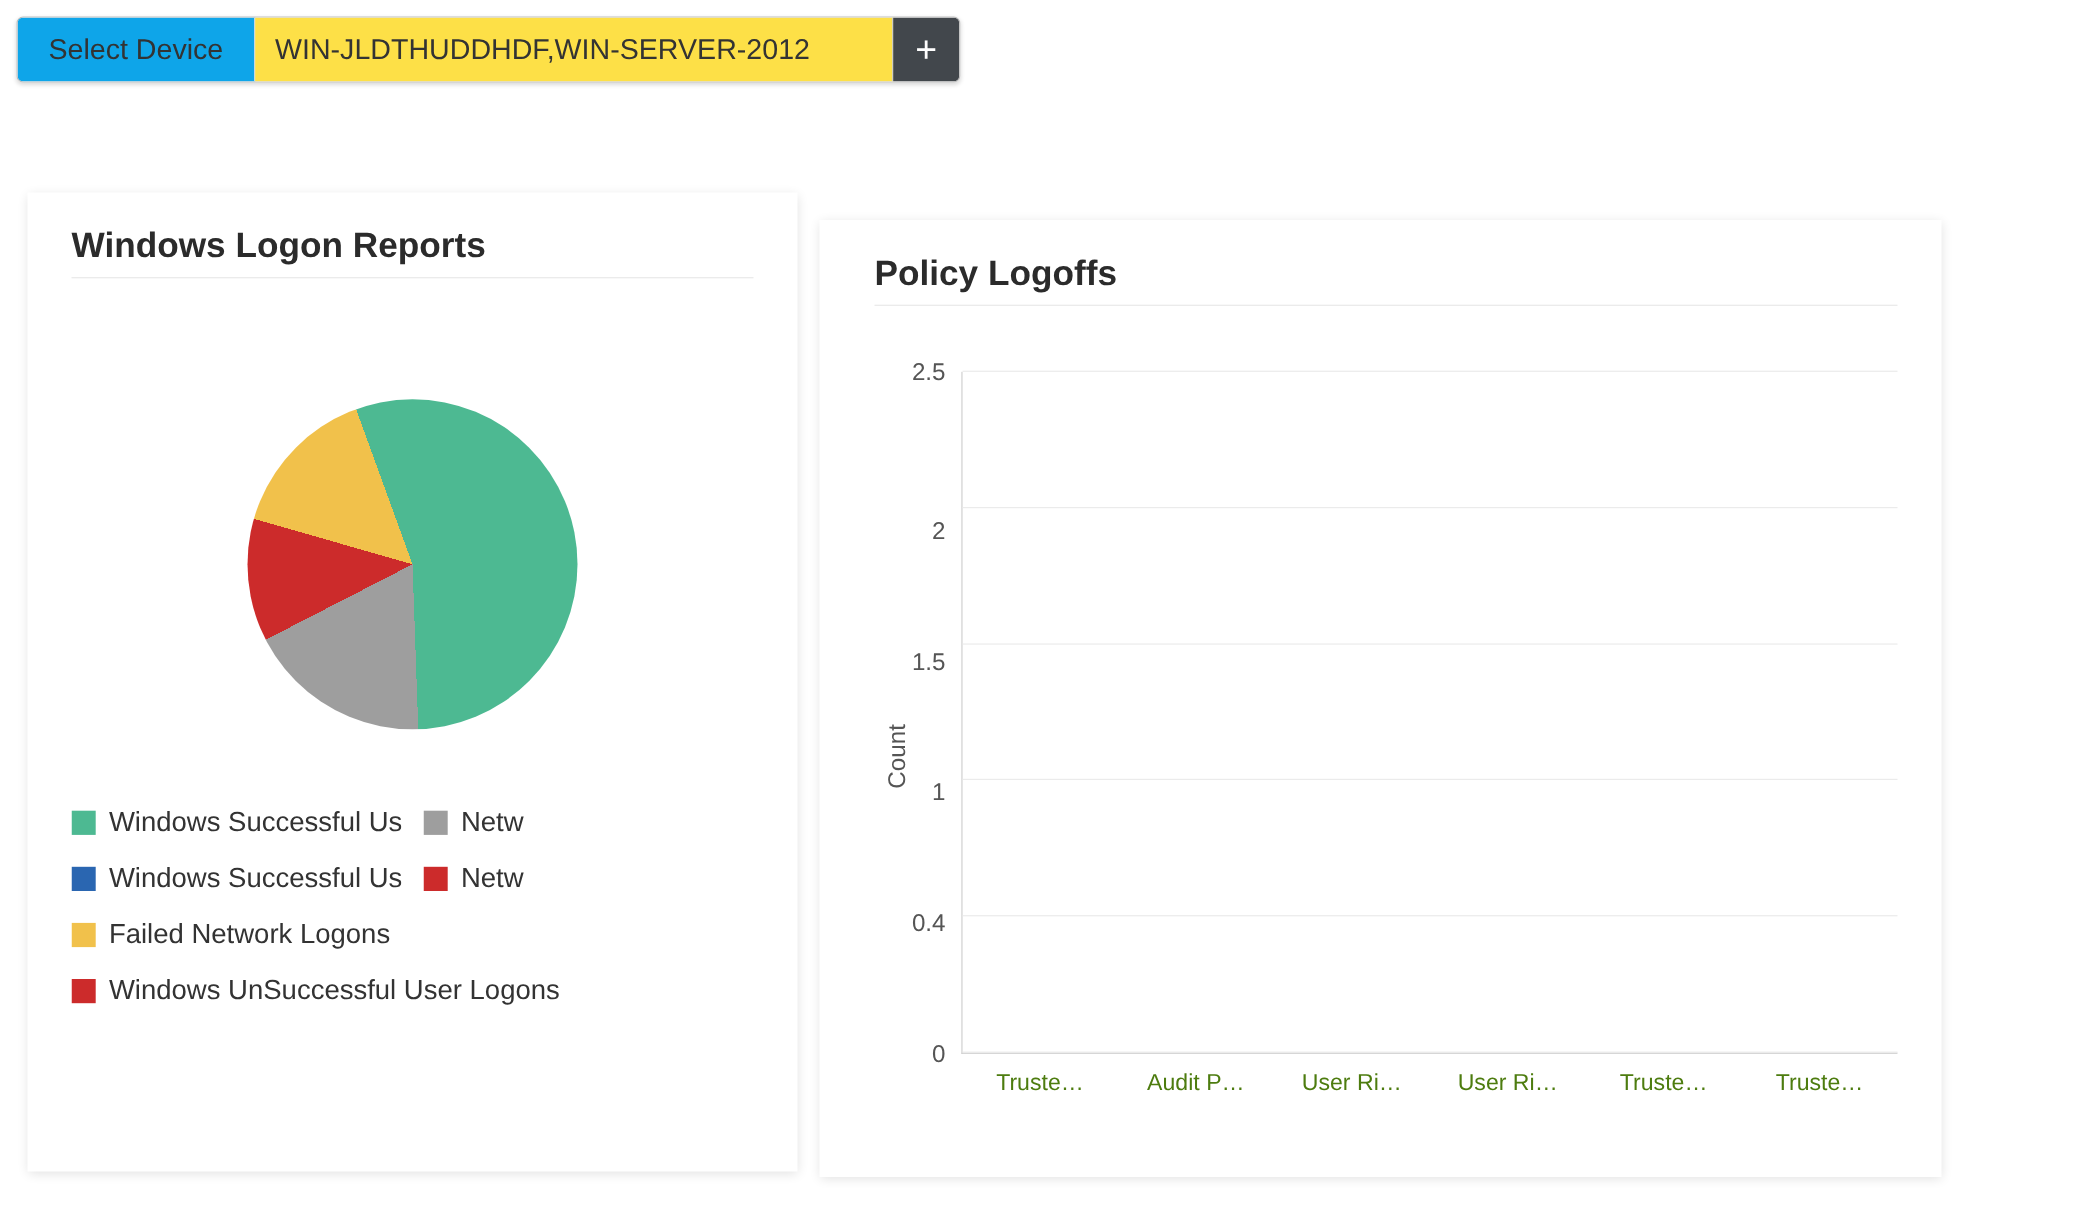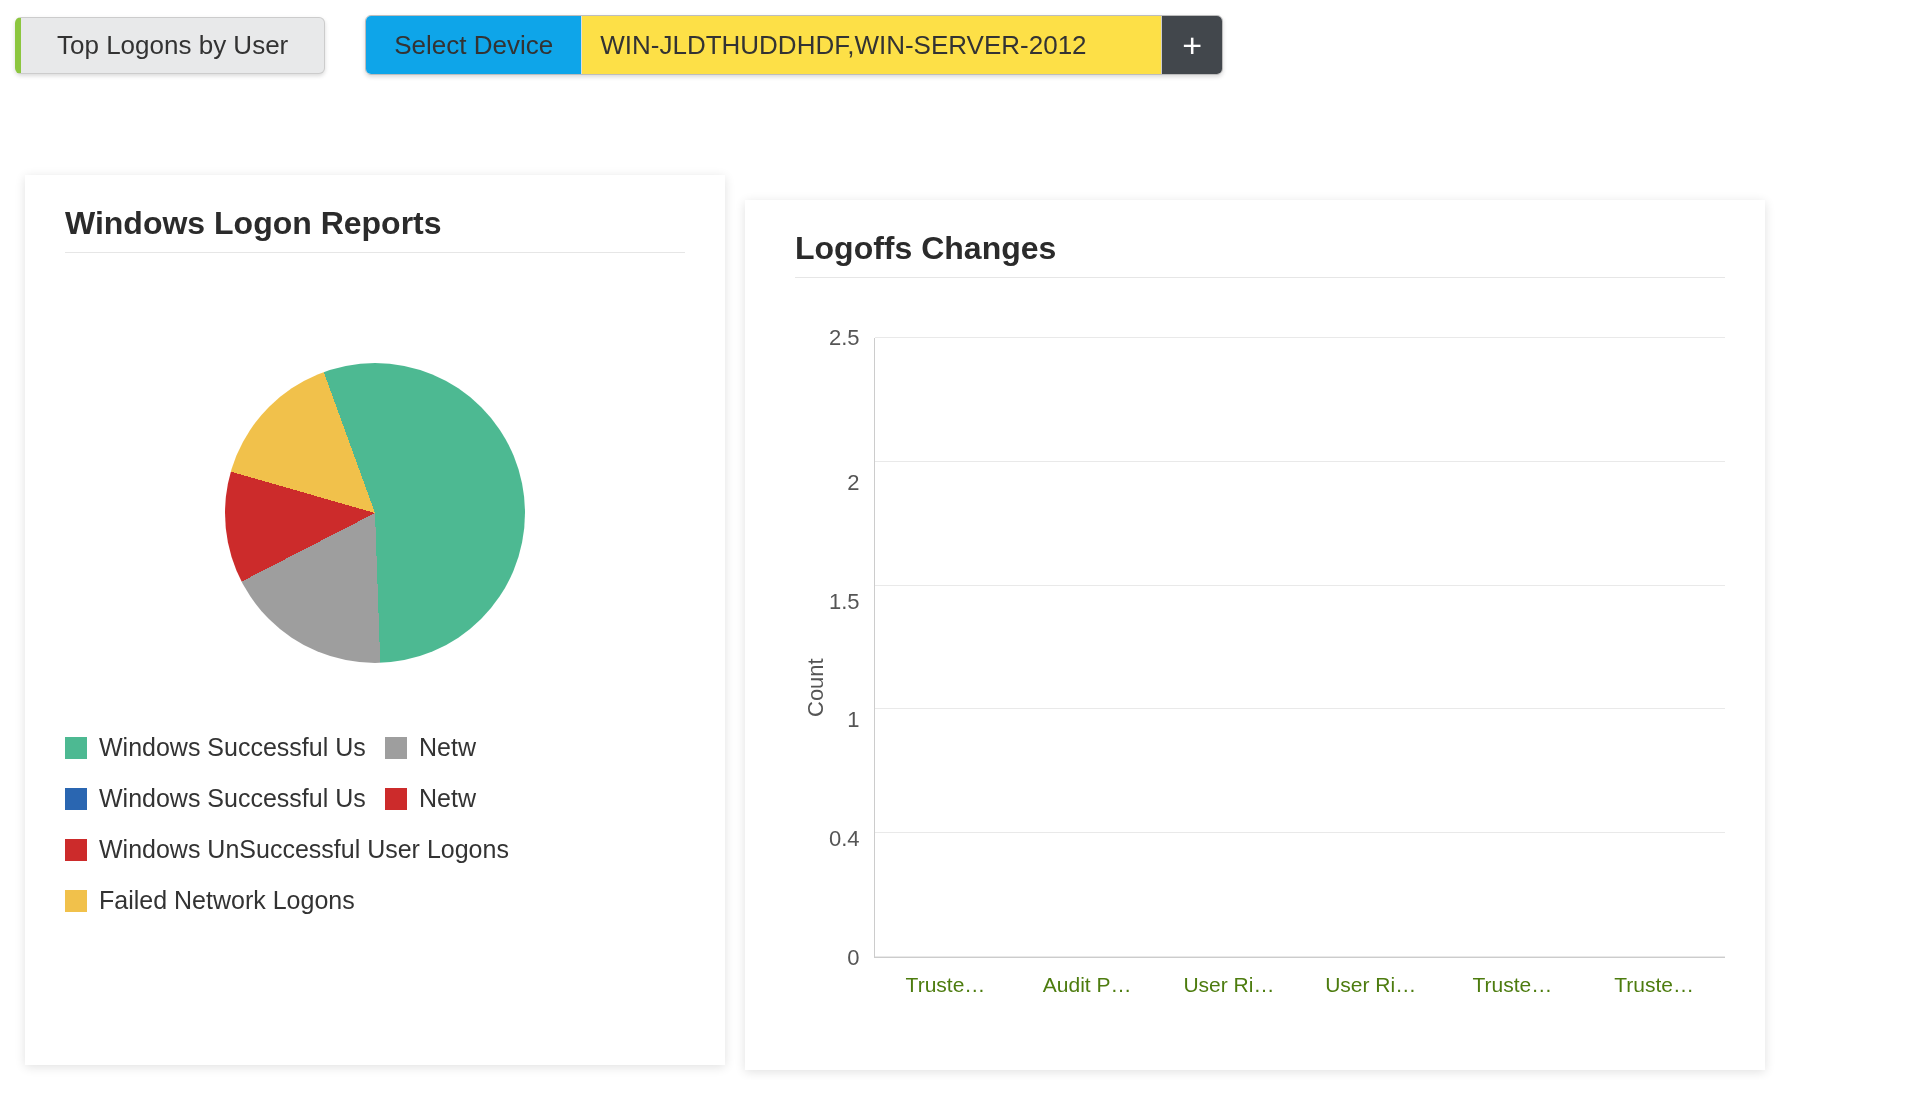--- a/index.html
+++ b/index.html
@@ -200,21 +200,20 @@
       white-space: nowrap;
       overflow: hidden;
       text-overflow: ellipsis;
       padding: 0 4px;
     }
   </style>
 </head>
 <body>
 
 <div class="top-bar">
-  <div class="pill-button">Top Logons by User</div>
   <div class="device-selector">
     <div class="select-device-label">Select Device</div>
     <div class="device-value">WIN-JLDTHUDDHDF,WIN-SERVER-2012</div>
     <div class="add-btn">
       <span>+</span>
     </div>
   </div>
 </div>
 
 <div class="panels">
@@ -235,32 +234,32 @@
         </div>
         <div class="legend-item">
           <span class="swatch" style="background: rgb(42, 102, 177);"></span>
           <span>Windows Successful User Logoffs</span>
         </div>
         <div class="legend-item">
           <span class="swatch" style="background: rgb(204, 43, 43);"></span>
           <span>Netw</span>
         </div>
         <div class="legend-item full">
+          <span class="swatch" style="background: rgb(241, 193, 75);"></span>
+          <span>Failed Network Logons</span>
+        </div>
+        <div class="legend-item full">
           <span class="swatch" style="background: rgb(204, 43, 43);"></span>
           <span>Windows UnSuccessful User Logons</span>
         </div>
-        <div class="legend-item full">
-          <span class="swatch" style="background: rgb(241, 193, 75);"></span>
-          <span>Failed Network Logons</span>
-        </div>
       </div>
   </div>
 
   <div class="panel panel-right">
-    <div class="panel-title">Logoffs Changes</div>
+    <div class="panel-title">Policy Logoffs</div>
     <div class="bar-chart-area">
       <div class="y-axis-label">Count</div>
       <div class="y-ticks" id="y-ticks">
           <div>2.5</div>
           <div>2</div>
           <div>1.5</div>
           <div>1</div>
           <div>0.4</div>
           <div>0</div>
         </div>

